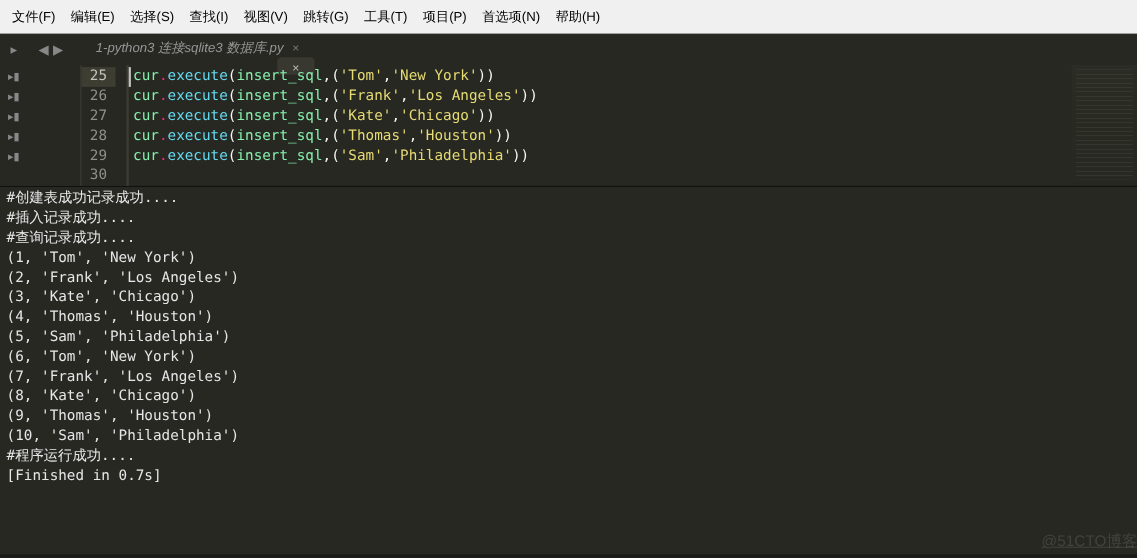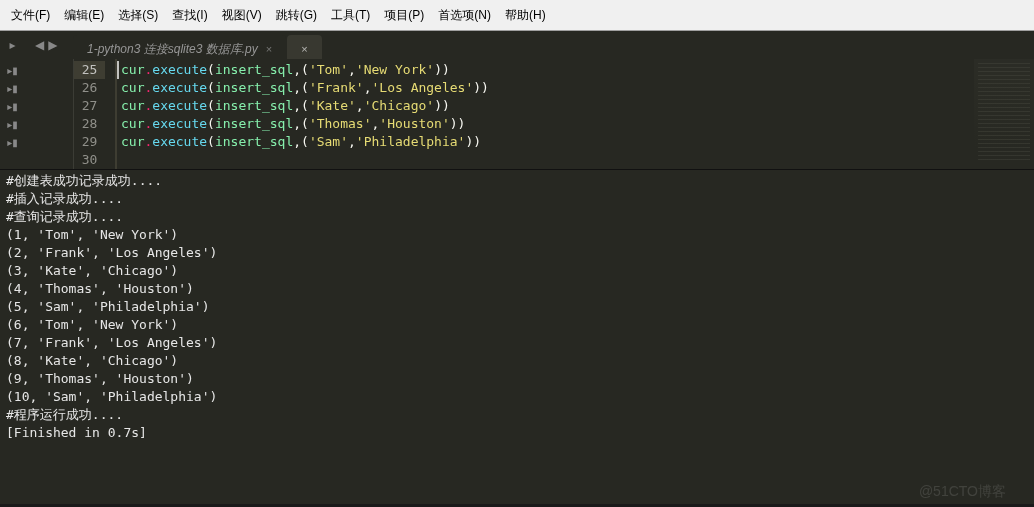--- a/index.html
+++ b/index.html
@@ -42,20 +42,21 @@
   display: flex;
   align-items: center;
   gap: 4px;
   color: #888;
   padding-left: 10px;
 }
 .tabs {
   display: flex;
   height: 28px;
   align-items: flex-end;
+  flex-direction: column;
 }
 .tab {
   height: 24px;
   padding: 4px 14px 0 14px;
   font-size: 12px;
   font-style: italic;
   color: #969696;
   background: #272822;
   border-radius: 4px 4px 0 0;
   margin-right: 1px;
@@ -142,24 +143,25 @@
   background: #272822;
   font-family: Consolas, monospace;
   font-size: 13px;
   line-height: 18px;
   color: #e6e6e6;
   padding: 2px 6px 6px 6px;
   white-space: pre;
 }
 .watermark {
   position: absolute;
-  right: 28px;
+  right: 0;
   bottom: 6px;
   color: rgba(255,255,255,0.12);
   font-size: 14px;
+  text-decoration: underline;
 }
 .bottom-border {
   position:absolute;
   left:0; right:0; bottom:0; height:3px;
   background:#1a1a1a;
 }
 </style>
 </head>
 <body>
 

